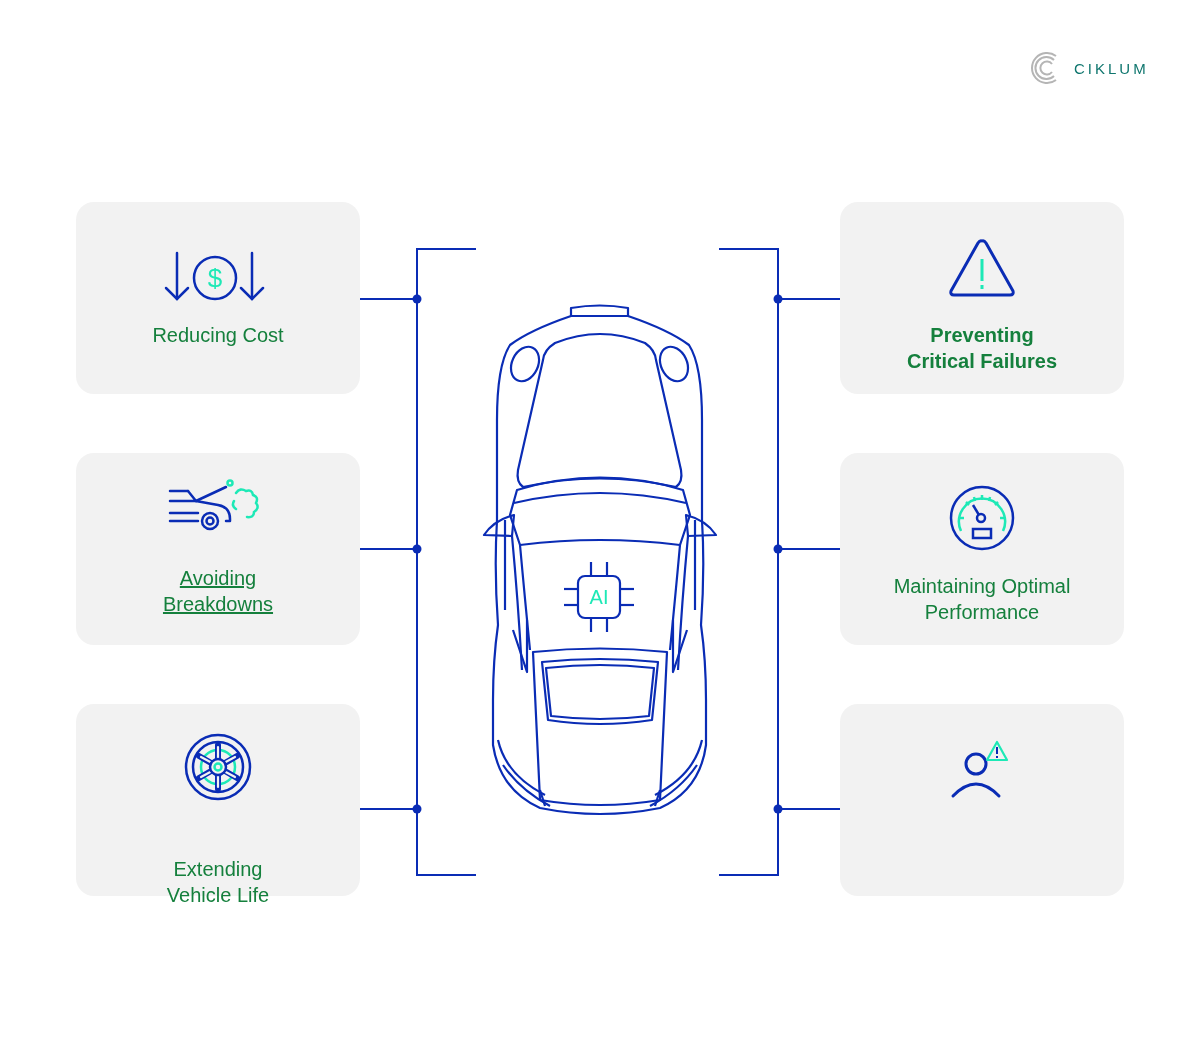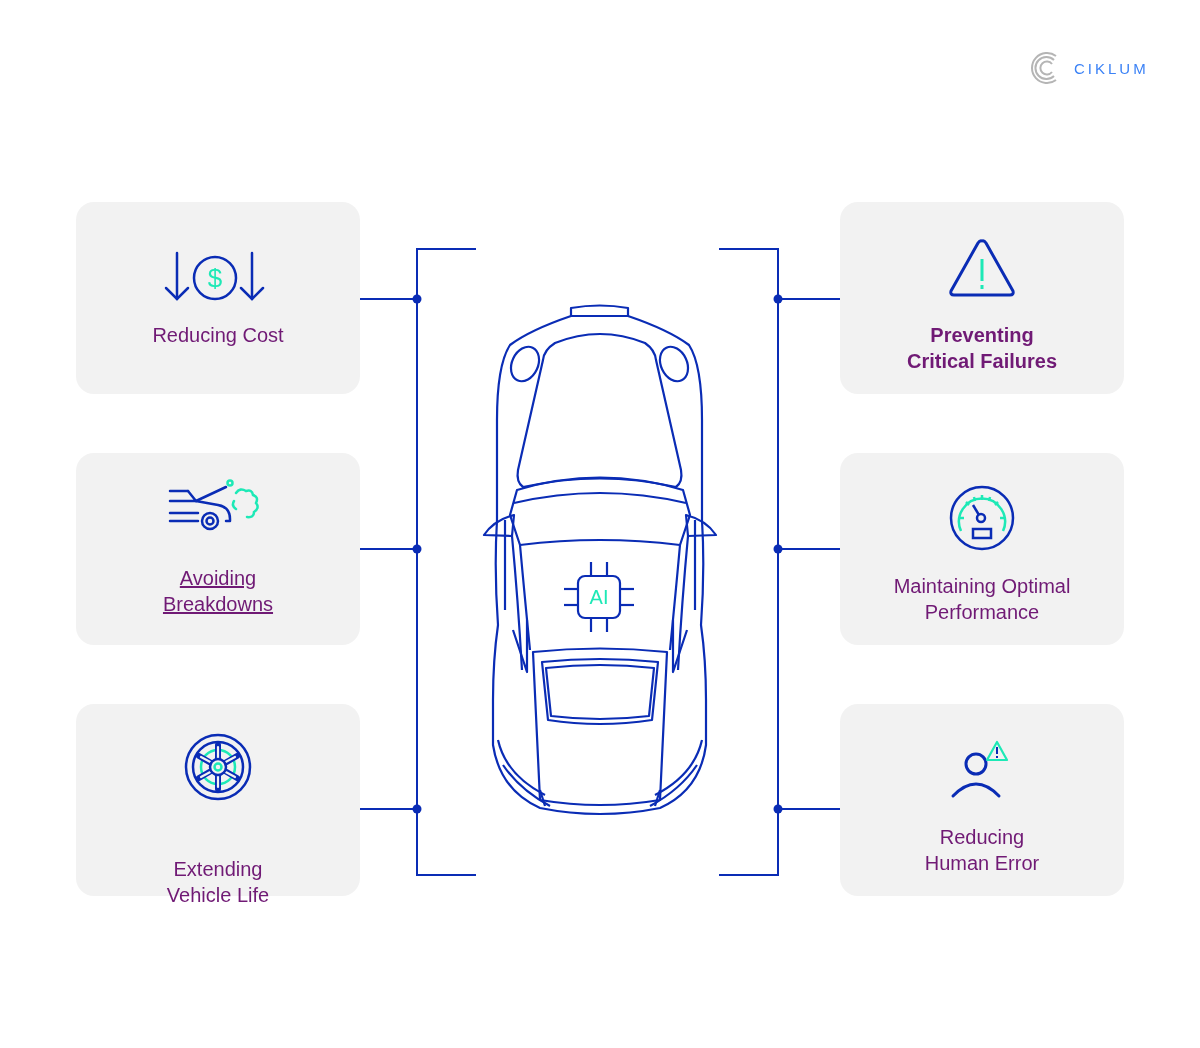--- a/index.html
+++ b/index.html
@@ -1,21 +1,21 @@
 <!DOCTYPE html>
 <html><head>
 <meta charset="utf-8">
 <style>
   html, body { margin: 0; padding: 0; background: #ffffff; }
   body { width: 1200px; height: 1048px; position: relative; overflow: hidden; font-family: "Liberation Sans", "DejaVu Sans", sans-serif; }
   .logo { position: absolute; left: 1028px; top: 50px; display: flex; align-items: center; gap: 12px; }
-  .logo-text { font-size: 15px; letter-spacing: 3px; color: #3b82f6; text-align: center; }
+  .logo-text { font-size: 15px; letter-spacing: 3px; color: #0f766e; text-align: center; }
   .card { position: absolute; width: 284px; height: 192px; background: #f2f2f2; border-radius: 18px; }
   .card .icon { position: absolute; left: 0; right: 0; top: 30px; height: 80px; display: flex; justify-content: center; align-items: center; }
-  .card .label { position: absolute; left: 0; right: 0; text-align: center; font-size: 20px; line-height: 26px; color: #701a75; }
+  .card .label { position: absolute; left: 0; right: 0; text-align: center; font-size: 20px; line-height: 26px; color: #15803d; }
   svg.full { position: absolute; left: 0; top: 0; }
   .tag { white-space: pre-line; }
 </style>
 </head>
 <body>
 
 <div class="logo">
   <svg width="34" height="36" viewBox="0 0 34 36">
     <path d="M28 6 A15 15 0 1 0 28 30" fill="none" stroke="#b5b5b5" stroke-width="2"></path>
     <path d="M26 10 A11 11 0 1 0 26 26" fill="none" stroke="#b5b5b5" stroke-width="2"></path>
@@ -157,22 +157,20 @@
 <div class="card" style="left:840px; top:704px;">
   <div class="icon" style="top:32px;height:64px;">
     <svg width="70" height="64" viewBox="0 0 70 64">
       <circle cx="29" cy="28" r="10" fill="none" stroke="#0a2cb5" stroke-width="3"></circle>
       <path d="M6 60 Q29 36 52 60" fill="none" stroke="#0a2cb5" stroke-width="3" stroke-linecap="round"></path>
       <path d="M50 6 L60 24 L40 24 Z" fill="none" stroke="#1de9b6" stroke-width="2.2" stroke-linejoin="round"></path>
       <line x1="50" y1="11" x2="50" y2="18" stroke="#0a2cb5" stroke-width="2"></line>
       <line x1="50" y1="20" x2="50" y2="22" stroke="#0a2cb5" stroke-width="2"></line>
     </svg>
   </div>
-  <div class="label tag" style="top:120px;">Reducing
-Human Error</div>
 </div>
 
 <svg class="full" width="1200" height="1048">
   <g stroke="#0a2cb5" stroke-width="2.2" fill="none" stroke-linejoin="round">
 
     <path d="M571 316 L571 308 Q600 303 628 308 L628 316"></path>
 
     <path d="M571 316 Q530 330 510 345 Q497 365 497 420 L497 520 Q494 570 498 625 Q493 660 493 700 L493 745 Q500 790 540 808 Q600 820 660 808 Q700 790 706 745 L706 700 Q706 660 701 625 Q705 570 702 520 L702 420 Q702 365 689 345 Q669 330 628 316 Z"></path>
 
     <ellipse cx="525" cy="364" rx="13" ry="18" transform="rotate(25 525 364)"></ellipse>

